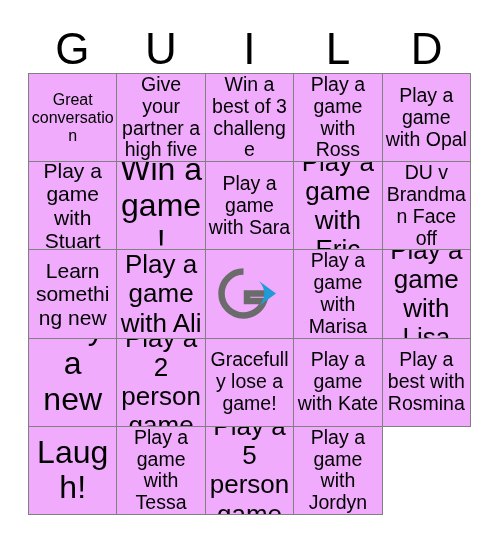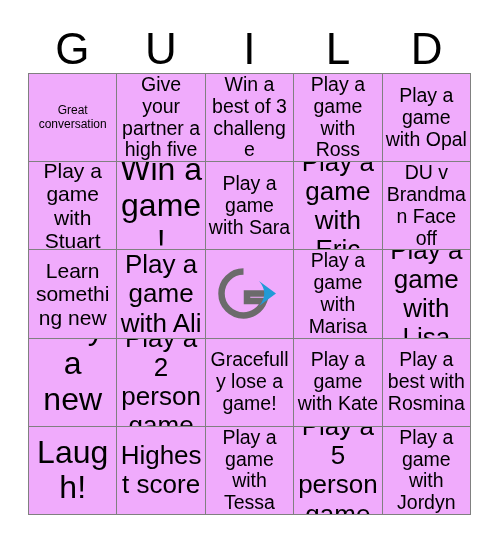--- a/index.html
+++ b/index.html
@@ -71,21 +71,21 @@
     background: #f0abfc;
   }
   .cell-text {
     display: block;
     width: 100%;
     line-height: 1.12;
     word-wrap: break-word;
     hyphens: none;
   }
   
-  .sz-xs .cell-text { font-size: 12px; }
+  .sz-xs .cell-text { font-size: 16px; }
   .sz-s  .cell-text { font-size: 21px; }
   .sz-m  .cell-text { font-size: 19.5px; }
   .sz-l  .cell-text { font-size: 26px; }
   .sz-xl .cell-text { font-size: 32px; }
 
   
   .cell.free {
     padding: 0;
   }
   #logo-wrap {
@@ -181,23 +181,20 @@
     <div class="cell sz-m">
         <span class="cell-text">Play a game with Kate</span>
       </div>
     <div class="cell sz-m">
         <span class="cell-text">Play a best with Rosmina</span>
       </div>
 
     <div class="cell sz-xl">
         <span class="cell-text">Laugh!</span>
       </div>
-    <div class="cell sz-l">
-        <span class="cell-text">Highest score</span>
-      </div>
     <div class="cell sz-m">
         <span class="cell-text">Play a game with Tessa</span>
       </div>
     <div class="cell sz-l">
         <span class="cell-text">Play a 5 person game</span>
       </div>
     <div class="cell sz-m">
         <span class="cell-text">Play a game with Jordyn</span>
       </div>
 

